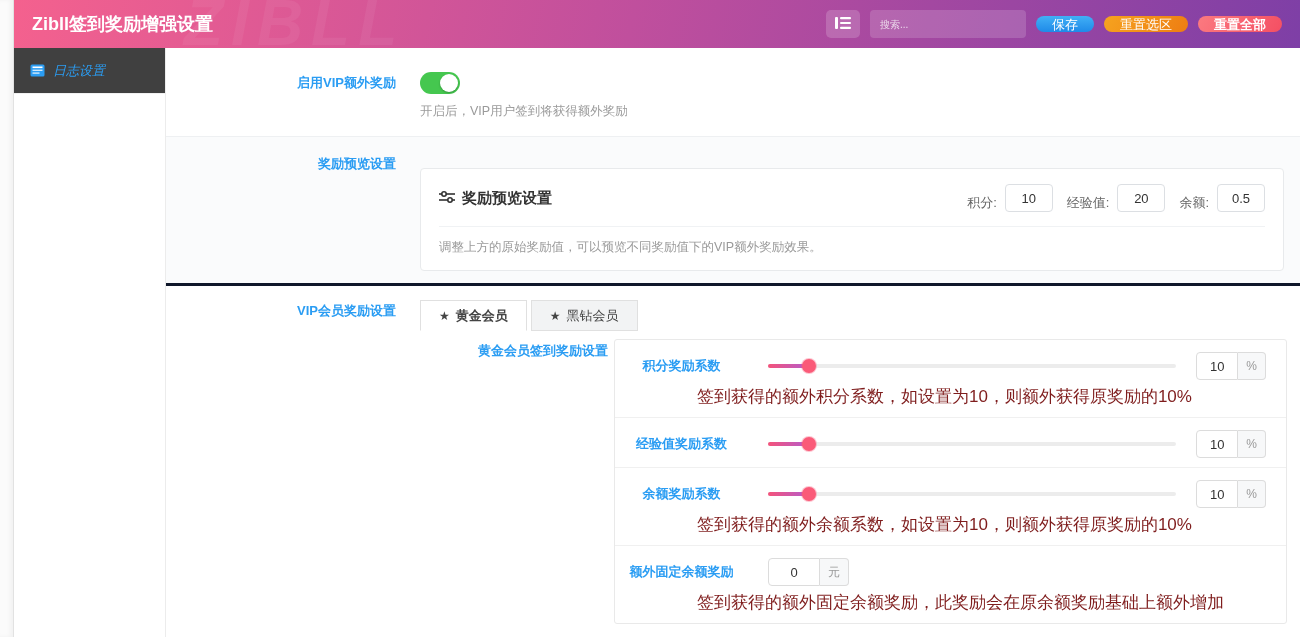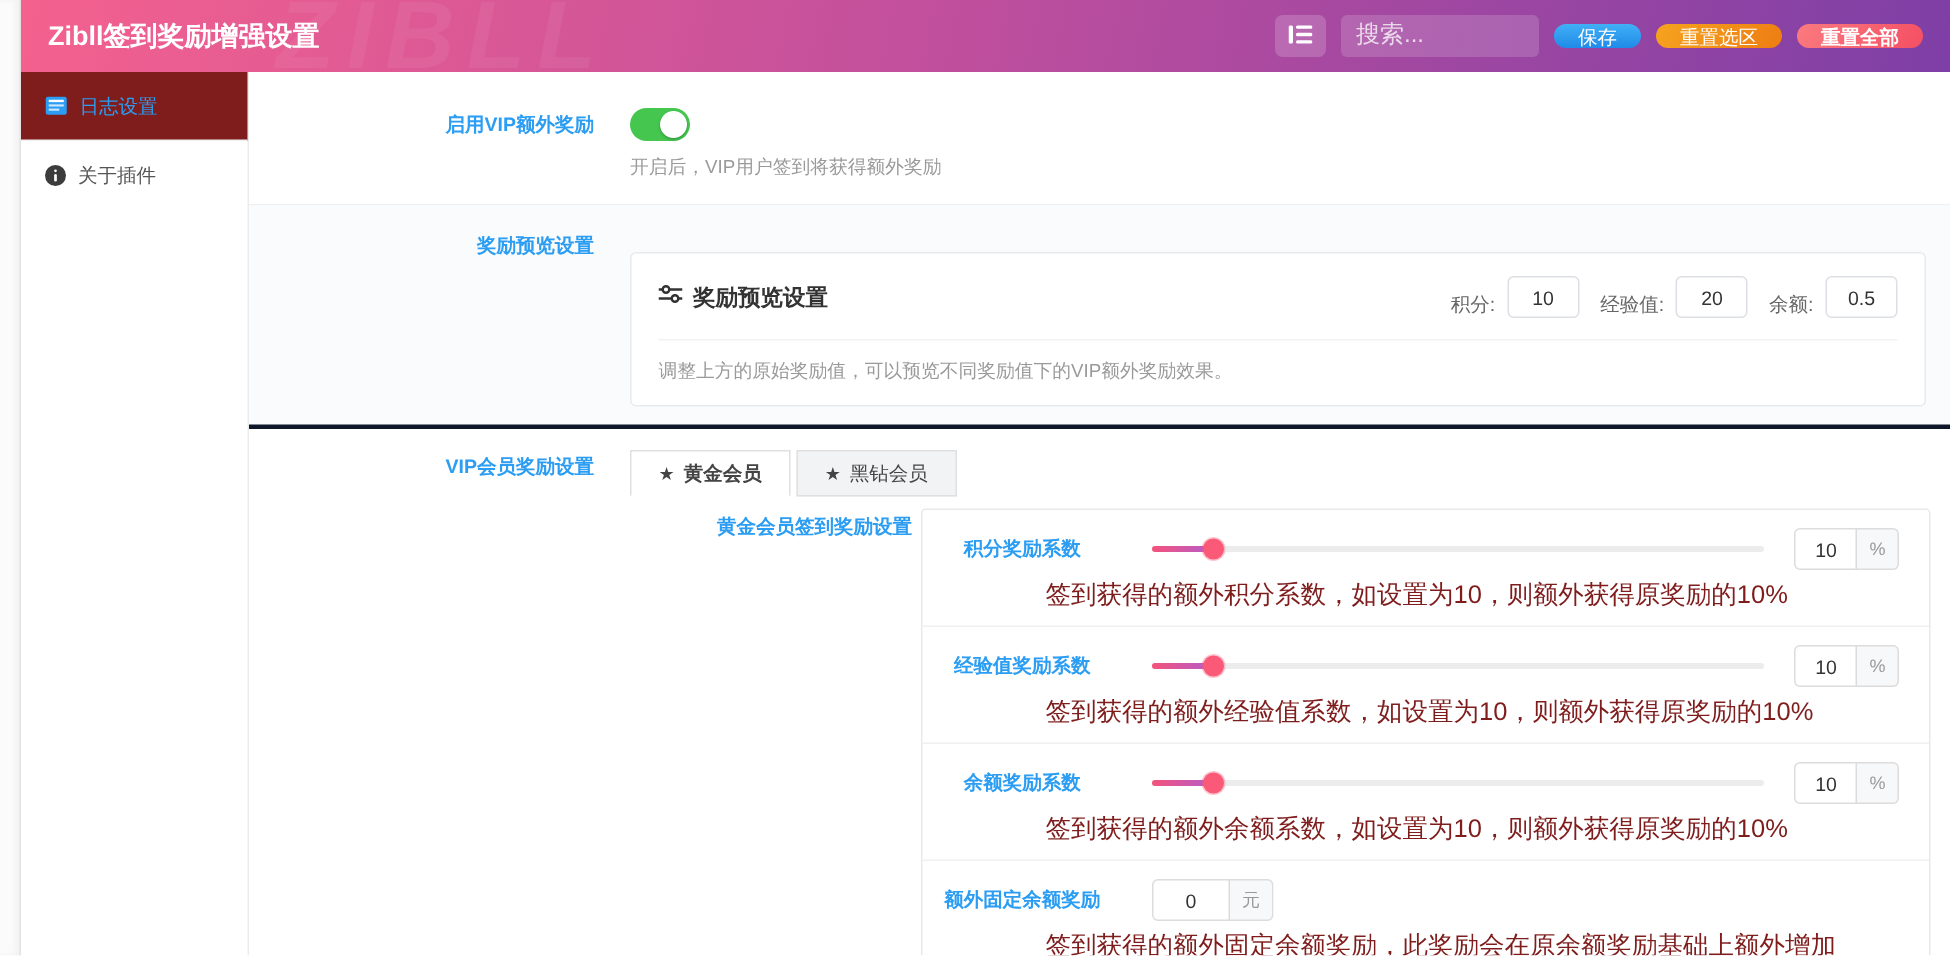--- a/index.html
+++ b/index.html
@@ -11,33 +11,33 @@
 
   
   .topbar { position:relative; height:48px; flex:none; display:flex; align-items:center;
     background:linear-gradient(102deg,#f4618e 0%,#c04f9d 48%,#7e3fa6 100%); overflow:hidden; }
   .watermark { position:absolute; left:170px; top:-14px; font-size:64px; font-weight:900; font-style:italic;
     letter-spacing:8px; color:rgba(255,255,255,0.06); user-select:none; }
   .title { position:relative; margin-left:18px; font-size:18px; font-weight:bold; color:#fff; }
   .topbar-right { position:relative; margin-left:auto; margin-right:18px; display:flex; align-items:center; gap:10px; }
   .icon-btn { width:34px; height:28px; border:none; border-radius:5px; background:rgba(255,255,255,0.18);
     display:flex; align-items:center; justify-content:center; cursor:pointer; }
-  .search { width:132px; height:28px; border:none; border-radius:4px; background:rgba(255,255,255,0.16);
-    color:#fff; padding:0 10px; font-size:16px; outline:none; }
+  .search { width:156px; height:28px; border:none; border-radius:4px; background:rgba(255,255,255,0.16);
+    color:#fff; padding:0 10px; font-size:10px; outline:none; }
   .search::placeholder { color:rgba(255,255,255,0.75); }
   .btn { height:16px; padding:0 16px; border:none; border-radius:14px; color:#fff; font-size:13px; cursor:pointer; }
   .btn-save { background:linear-gradient(180deg,#41b0f6,#1f8ae8); }
   .btn-reset-section { background:linear-gradient(120deg,#f6a31f,#ee7d12); }
   .btn-reset-all { background:linear-gradient(120deg,#fb7a80,#f44f63);font-weight:bold; }
 
   
   .body { flex:1; display:flex; min-height:0; }
   .sidebar { width:152px; flex:none; background:#fff; border-right:1px solid #ececec; }
   .side-item { display:flex; align-items:center; gap:8px; padding:0 16px; height:46px; cursor:pointer; color:#555; }
-  .side-item.active { color:#2b9df3; background:#7f1d1d; border-bottom:1px solid #f0f0f0; }
+  .side-item.active { color:#2b9df3; background:#404040; border-bottom:1px solid #f0f0f0;font-style:italic; }
   .side-icon { display:flex; align-items:center; }
   .content { flex:1; min-width:0; background:#fff; overflow:hidden; }
 
   .blue-label { color:#2b9df3; font-weight:bold; font-size:13px; }
   .desc { color:#9a9a9a; font-size:12.5px; }
 
   .form-row { display:flex; }
   .row-label { width:230px; flex:none; text-align:right; padding-top:2px; }
   .row-field { flex:1; min-width:0; margin-left:24px; }
 
@@ -130,30 +130,20 @@
         <div class="side-item active">
           <span class="side-icon">
             <svg width="15" height="13" viewBox="0 0 15 13">
                 <rect x="0.5" y="0.5" width="14" height="12" rx="1.5" fill="#2b9df3"></rect>
                 <rect x="2.5" y="2.5" width="10" height="1.6" fill="#fff"></rect>
                 <rect x="2.5" y="5.6" width="10" height="1.4" fill="#cfe9fc"></rect>
                 <rect x="2.5" y="8.4" width="7" height="1.4" fill="#cfe9fc"></rect>
               </svg>
           </span>
           <span>日志设置</span>
-        </div>
-        <div class="side-item">
-          <span class="side-icon">
-            <svg width="14" height="14" viewBox="0 0 14 14">
-                <circle cx="7" cy="7" r="7" fill="#3c3c3c"></circle>
-                <rect x="6.1" y="3" width="1.8" height="1.8" rx="0.9" fill="#fff"></rect>
-                <rect x="6.1" y="6" width="1.8" height="5" rx="0.9" fill="#fff"></rect>
-              </svg>
-          </span>
-          <span>关于插件</span>
         </div>
       </nav>
 
       <main class="content">
 
         <section class="section-a">
           <div class="form-row">
             <div class="row-label blue-label">启用VIP额外奖励</div>
             <div class="row-field">
               <div class="toggle on">
@@ -252,21 +242,20 @@
                               <div class="slider-fill" style="width: 10%;">
                                 <div class="slider-handle"></div>
                               </div>
                             </div>
                             <div class="input-group">
                               <input class="ig-input" type="text" value="10" style="">
                               <span class="ig-suffix">%</span>
                             </div>
                           </div>
                         </div>
-                        <div class="srow-desc">签到获得的额外经验值系数，如设置为10，则额外获得原奖励的10%</div>
                       </div>
 
                       <div class="srow">
                         <div class="srow-line">
                           <div class="srow-label blue-label">余额奖励系数</div>
                           <div class="srow-control">
                             <div class="slider">
                               <div class="slider-fill" style="width: 10%;">
                                 <div class="slider-handle"></div>
                               </div>

